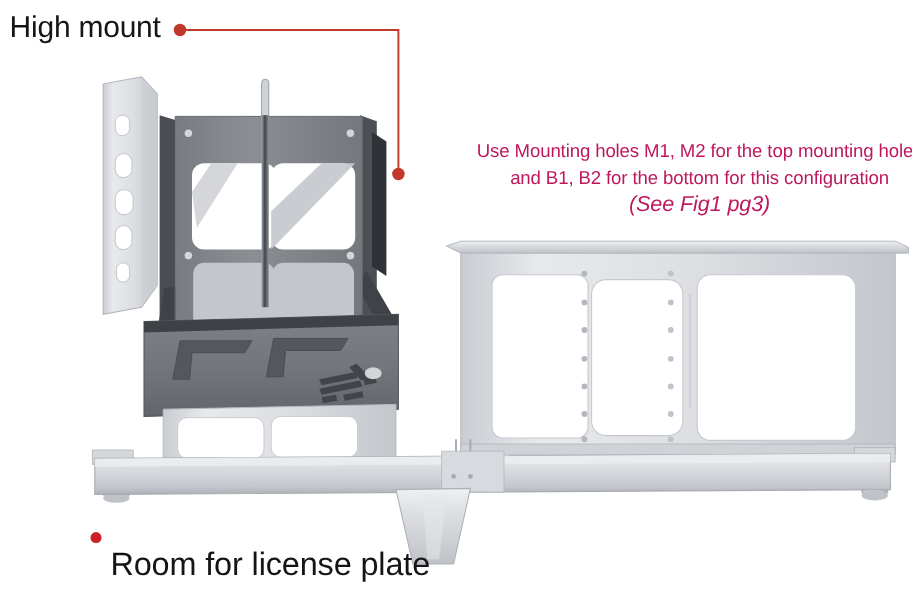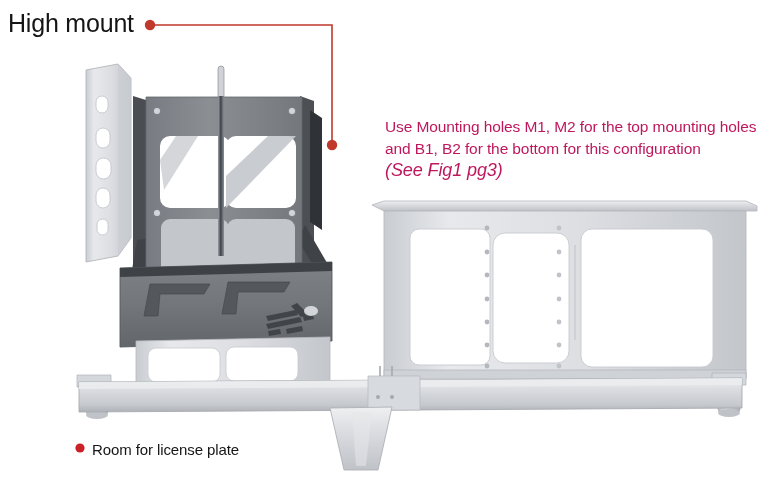--- a/index.html
+++ b/index.html
@@ -27,20 +27,21 @@
     left: 0;
     top: 0;
     width: 760px;
     height: 495px;
   }
 
   
   .txt {
     position: absolute;
     white-space: nowrap;
+    text-align: center;
   }
   #title-high-mount {
     left: 8px;
     top: 8px;
     font-size: 25px;
     line-height: 30px;
     letter-spacing: -0.2px;
     color: #151515;
   }
   #note-block {
@@ -55,22 +56,22 @@
     margin-left: 17px;
   }
   #note-line3 {
     display: block;
     font-style: italic;
     font-size: 18px;
     line-height: 21px;
   }
   #caption-license {
     left: 92px;
-    top: 437px;
-    font-size: 15px;
+    top: 457px;
+    font-size: 27px;
     line-height: 26px;
     color: #151515;
     letter-spacing: -0.1px;
   }
 </style>
 </head>
 <body>
 
 <div id="stage">
 

